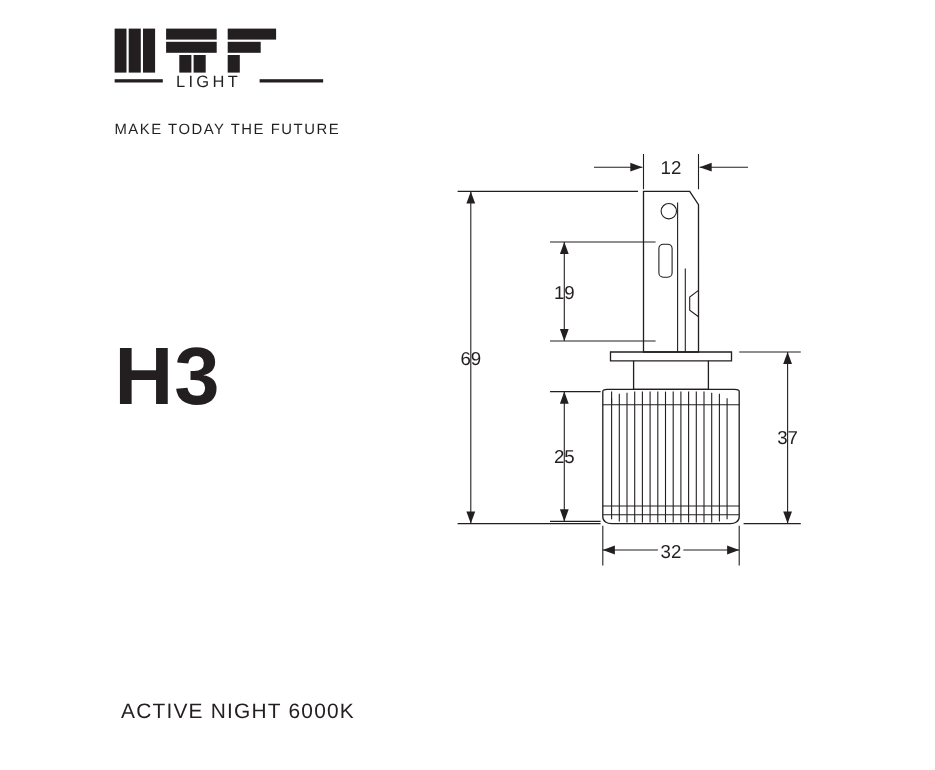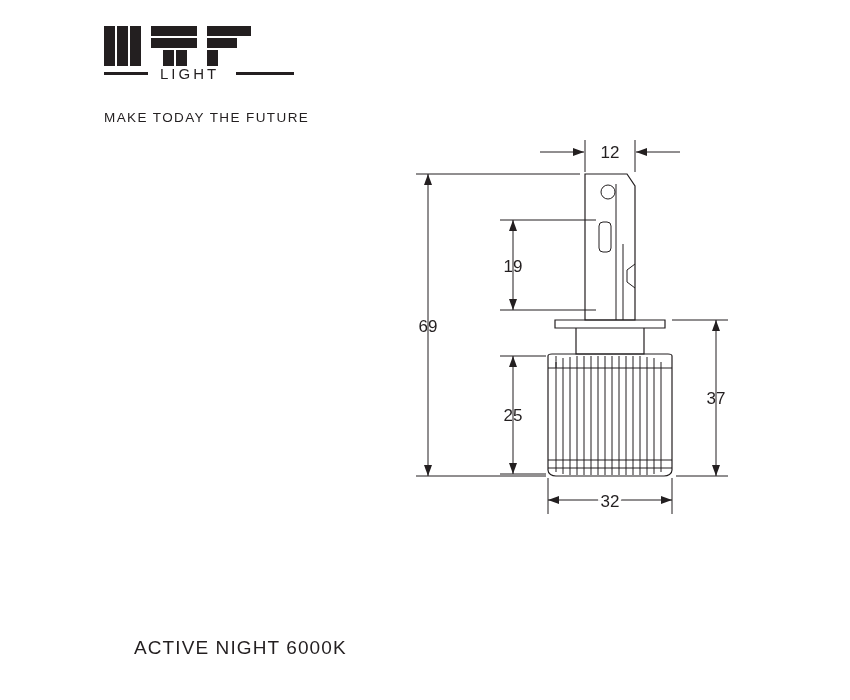--- a/index.html
+++ b/index.html
@@ -56,21 +56,20 @@
     position: absolute;
     left: 110px;
     top: 633px;
   }
   .caption-line {
     font-size: 19px;
     letter-spacing: 1.1px;
     color: #231f20;
     line-height: 1.55;
     white-space: nowrap;
-    margin-left: 24px;
   }
 
   
   .drawing {
     position: absolute;
     left: 380px;
     top: 124px;
   }
   svg { display: block; }
   .ln { stroke: #231f20; fill: none; }
@@ -105,20 +104,21 @@
         <rect x="103" y="26" width="11" height="16"></rect>
 
         <rect x="0" y="48" width="44" height="3"></rect>
         <rect x="132" y="48" width="58" height="3"></rect>
       </g>
       <text x="56" y="55" font-family="'Liberation Sans', sans-serif" font-size="15" letter-spacing="3" fill="#231f20">LIGHT</text>
     </svg>
     <div class="brand-tag">MAKE TODAY THE FUTURE</div>
   </div>
 
+  <div class="model-code">H3</div>
 
   <div class="caption-block">
     <div class="caption-line">ACTIVE NIGHT 6000K</div>
   </div>
 
   <div class="drawing">
     <svg width="420" height="420" viewBox="0 0 420 420">
 
       <g>
 

